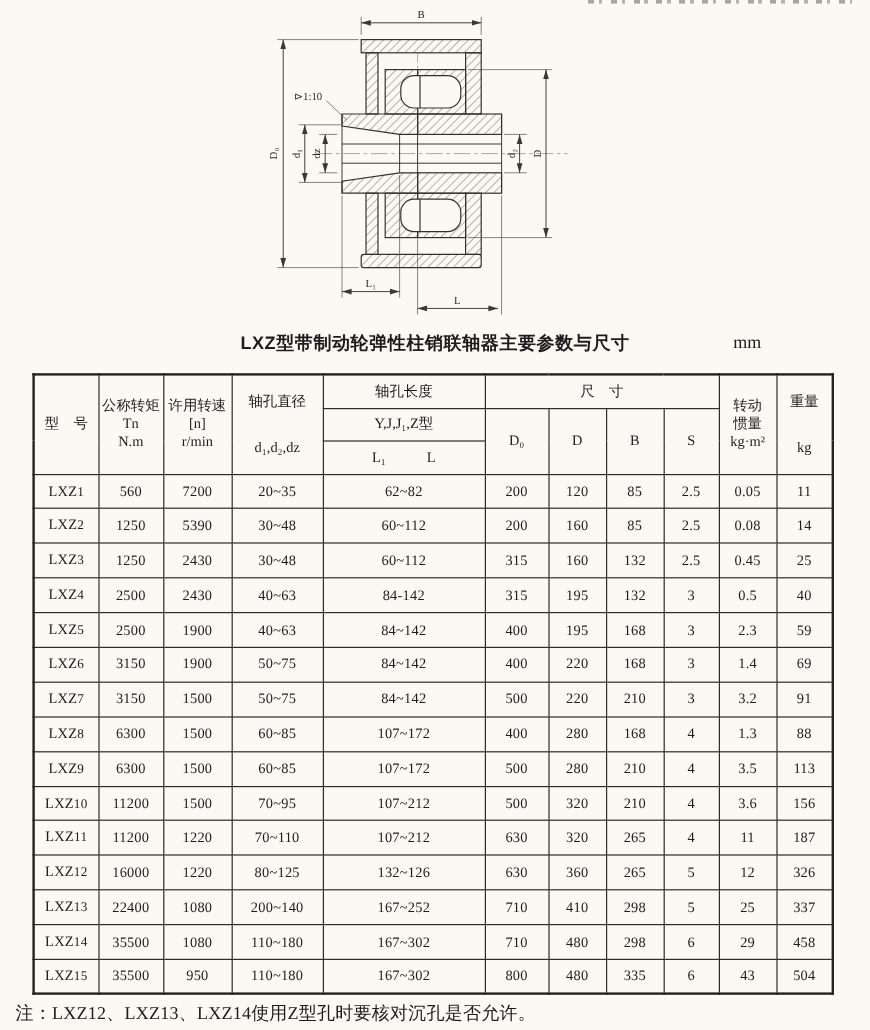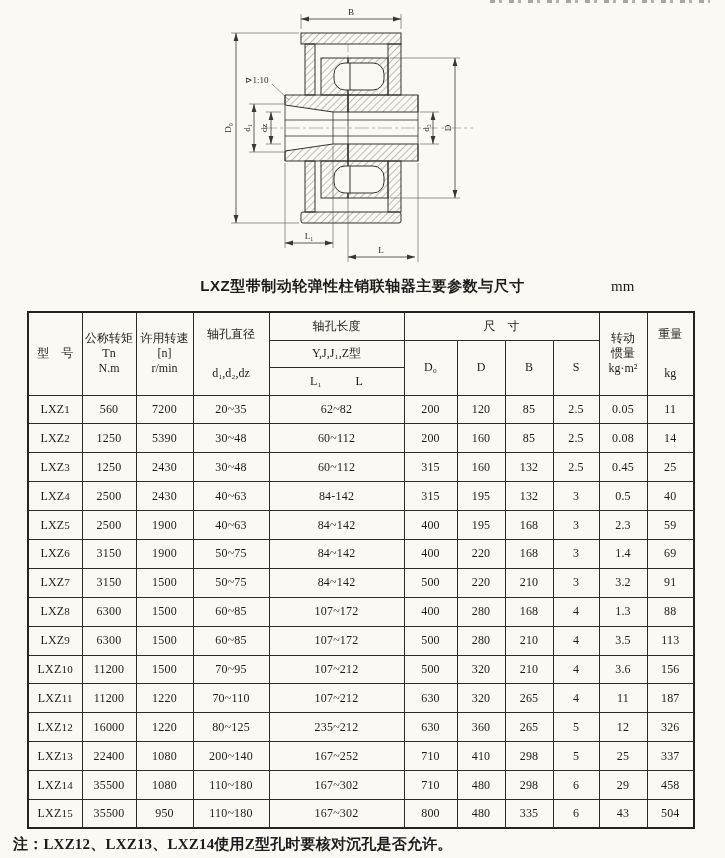--- a/index.html
+++ b/index.html
@@ -52,21 +52,20 @@
   th .gap-top{margin-top:24px;}
   .l1l-wrap{display:flex;justify-content:center;gap:34px;}
   .mnum{font-size:11px;}
   td{letter-spacing:.2px;}
 
   
   .note{
     position:absolute;left:13px;top:835px;
     font-size:15px;letter-spacing:.2px;
     font-family:"Liberation Serif", serif;
-    font-weight:bold;
   }
 </style>
 </head>
 <body>
 
 <div class="page">
 
   <div class="clipped-strip"></div>
 
   <svg class="drawing" viewBox="0 0 300 272" xmlns="http://www.w3.org/2000/svg">
@@ -374,21 +373,21 @@
           <td>265</td>
           <td>4</td>
           <td>11</td>
           <td>187</td>
         </tr>
         <tr>
           <td><span>LXZ</span><span class="mnum">12</span></td>
           <td>16000</td>
           <td>1220</td>
           <td>80~125</td>
-          <td>235~212</td>
+          <td>132~126</td>
           <td>630</td>
           <td>360</td>
           <td>265</td>
           <td>5</td>
           <td>12</td>
           <td>326</td>
         </tr>
         <tr>
           <td><span>LXZ</span><span class="mnum">13</span></td>
           <td>22400</td>

